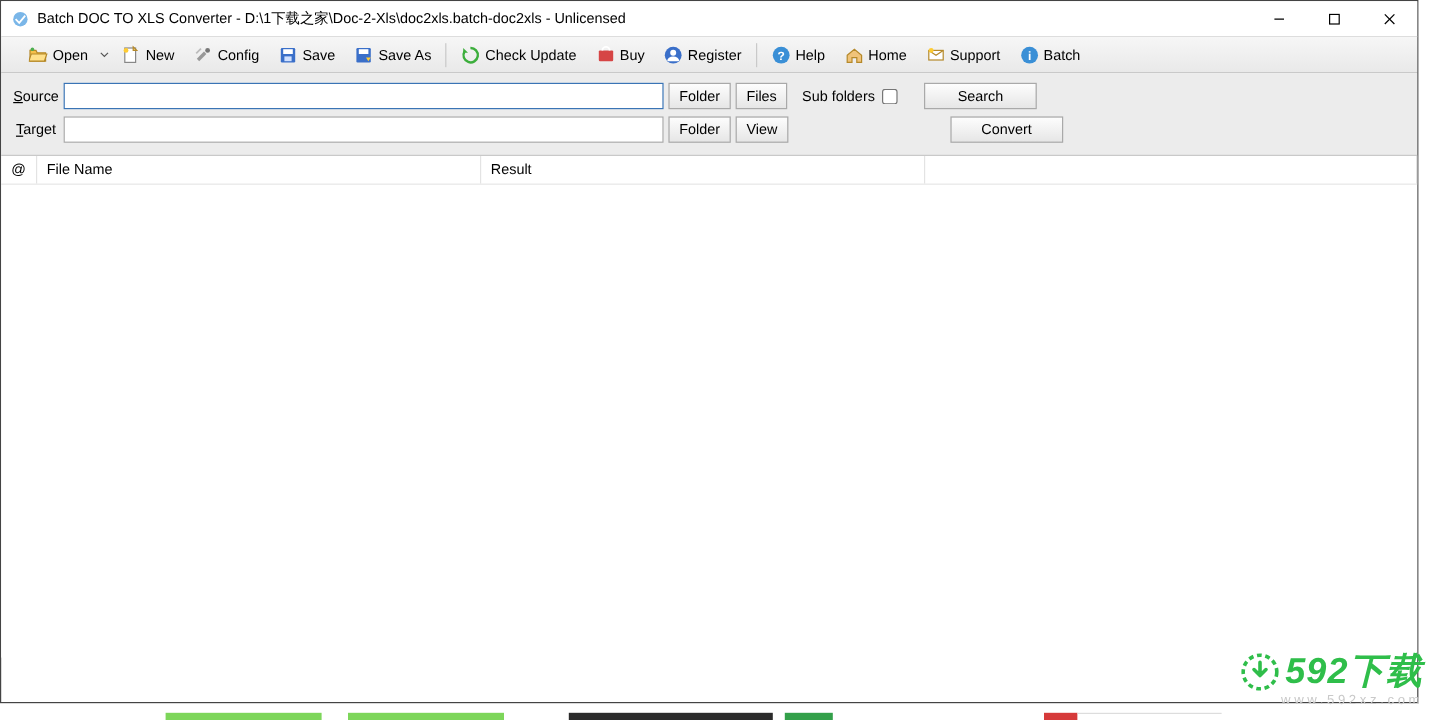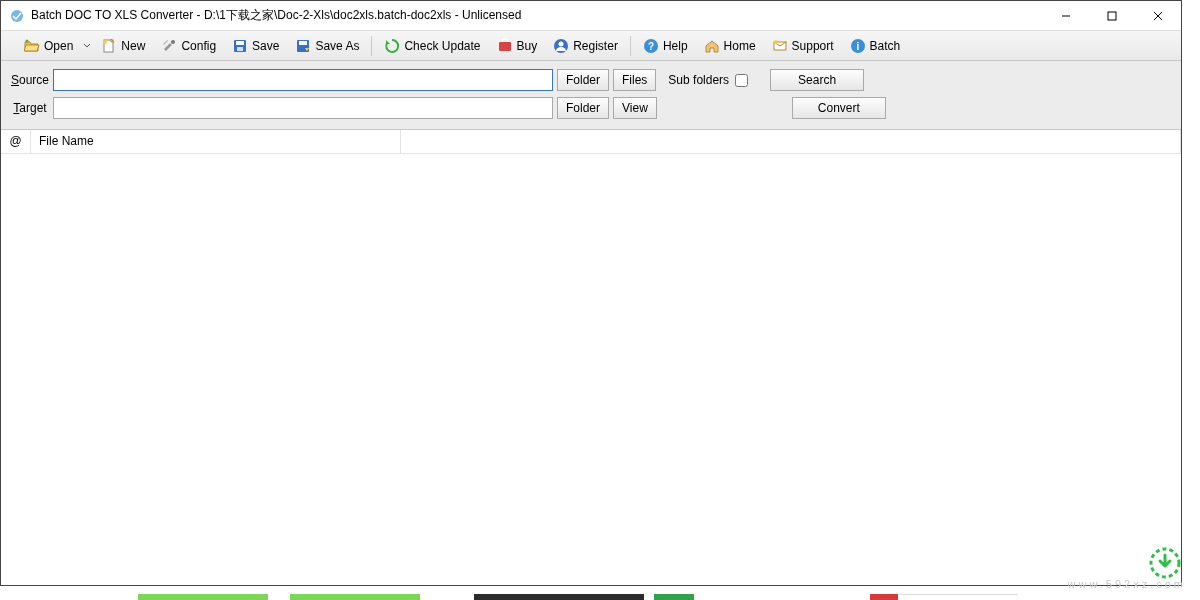--- a/index.html
+++ b/index.html
@@ -233,31 +233,33 @@
       <button class="btn">Folder</button>
       <button class="btn">View</button>
       <span style="width:131px;"></span>
       <button class="btn wide">Convert</button>
     </div>
   </div>
 
   <div class="tablehead">
     <div class="th th1">@</div>
     <div class="th th2">File Name</div>
+    <div class="th th3">Result</div>
     <div class="th th4"></div>
   </div>
   <div class="tablebody"></div>
 </div>
 
 <div class="watermark">
   <div class="logo">
     <svg width="34" height="34" viewBox="0 0 34 34">
       <circle cx="17" cy="17" r="14" fill="none" stroke="#2fbe4a" stroke-width="3" stroke-dasharray="4 3"></circle>
       <path d="M17 9 v10 M12 15 l5 5 l5 -5" fill="none" stroke="#2fbe4a" stroke-width="3" stroke-linecap="round" stroke-linejoin="round"></path>
     </svg>
+    <span class="logo-txt">592下载</span>
   </div>
   <div class="url">www.592xz.com</div>
 </div>
 
 <div class="taskfrag" style="left:138px;">
   <div class="frag" style="width:130px;background:#7dd65a;"></div>
   <div class="frag" style="width:22px;"></div>
   <div class="frag" style="width:130px;background:#7dd65a;"></div>
 </div>
 <div class="taskfrag" style="left:474px;">

